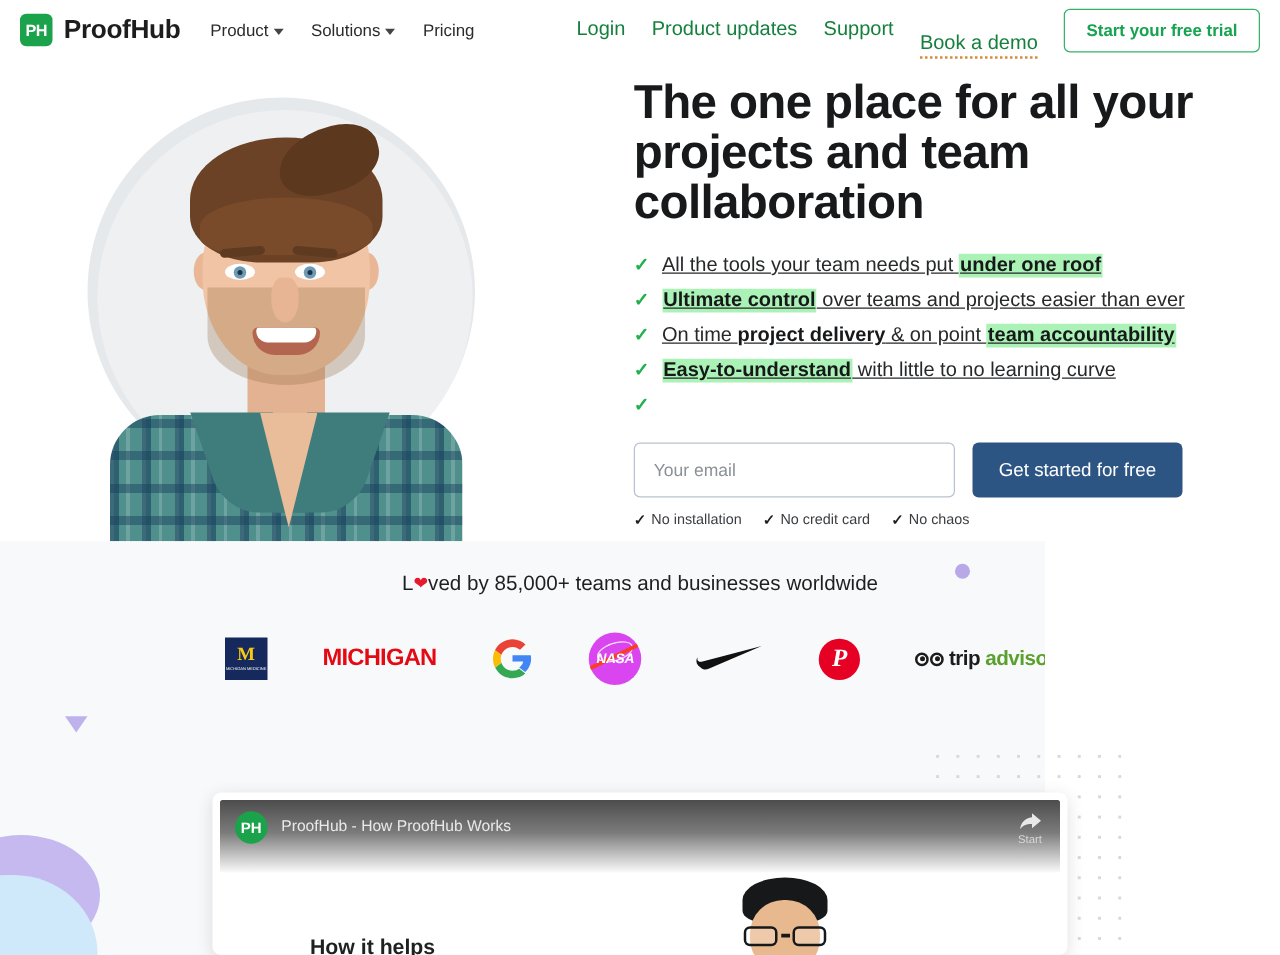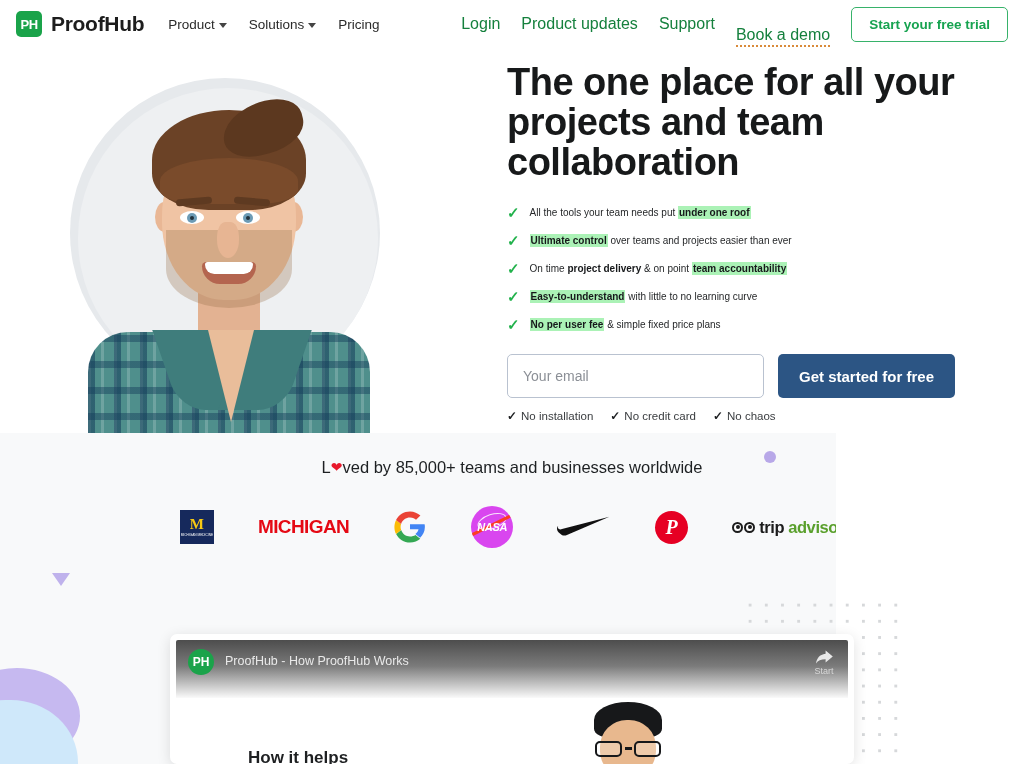--- a/index.html
+++ b/index.html
@@ -83,34 +83,34 @@
   .collar-r { left: 122px; transform: skewX(-19deg); border-radius: 0 0 26px 0;}
   .chest-v { position:absolute; left: 98px; top: 250px; width: 46px; height: 92px; background:#e9bd9a; clip-path: polygon(0 0, 100% 0, 50% 100%); }
 
   .hero-copy { position: absolute; left: 507px; top: 14px; width: 480px; }
   .headline {
     font-size: 38px; line-height: 40px; font-weight: bold; color: #17191a; letter-spacing: -0.5px;
   }
   .benefits { margin-top: 22px; }
   .benefit { display: flex; align-items: flex-start; gap: 10px; margin-bottom: 10px; }
   .check { color: #22b24c; font-size: 15px; font-weight: bold; line-height: 18px; flex: 0 0 auto; }
-  .benefit-text { font-size: 10px; line-height: 18px; color: #26282a; }
+  .benefit-text { font-size: 16px; line-height: 18px; color: #26282a; text-decoration: underline; }
   .hl { background: #abf2b6; font-weight: bold; color:#16181a; padding: 1px 1px; }
   .bd { font-weight: bold; color:#16181a; }
 
   .form-row { display: flex; align-items: center; gap: 14px; margin-top: 20px; }
   .email-input {
     width: 257px; height: 44px; border: 1px solid #b9c2d0; border-radius: 5px;
     padding: 0 15px; font-size: 14px; color: #26282a; background: #fff; outline: none;
     font-family: "Liberation Sans", sans-serif;
   }
   .email-input::placeholder { color: #8b8f96; }
   .cta-btn {
     height: 44px; background: #2c5584; border: none; border-radius: 5px; color: #fff;
-    font-size: 15px; font-weight: bold; padding: 0 21px; cursor: pointer;
+    font-size: 15px; font-weight: normal; padding: 0 21px; cursor: pointer;
     font-family: "Liberation Sans", sans-serif;
   }
   .assurances { display: flex; gap: 17px; margin-top: 11px; }
   .assurance { font-size: 11.5px; color: #3a3d40; display:flex; align-items:center; gap:4px; }
   .assurance .ck { color:#1c1e20; font-size: 12px; font-weight: bold; }
 
   
   .proof {
     position: absolute; top: 433px; left: 0; width: 836px; height: 331px;
     background: #f8f9fa; overflow: hidden;
@@ -272,21 +272,20 @@
         <div class="benefit">
           <span class="check">✓</span>
           <span class="benefit-text"><span>On time </span><span class="bd">project delivery</span><span> &amp; on point </span><span class="hl">team accountability</span></span>
         </div>
         <div class="benefit">
           <span class="check">✓</span>
           <span class="benefit-text"><span></span><span class="hl">Easy-to-understand</span><span> with little to no learning curve</span></span>
         </div>
         <div class="benefit">
           <span class="check">✓</span>
-          <span class="benefit-text"><span></span><span class="hl">No per user fee</span><span> &amp; simple fixed price plans</span></span>
         </div>
       </div>
 
       <div class="form-row">
         <input class="email-input" type="text" placeholder="Your email" style="">
         <button class="cta-btn">Get started for free</button>
       </div>
 
       <div class="assurances">
         <span class="assurance">

